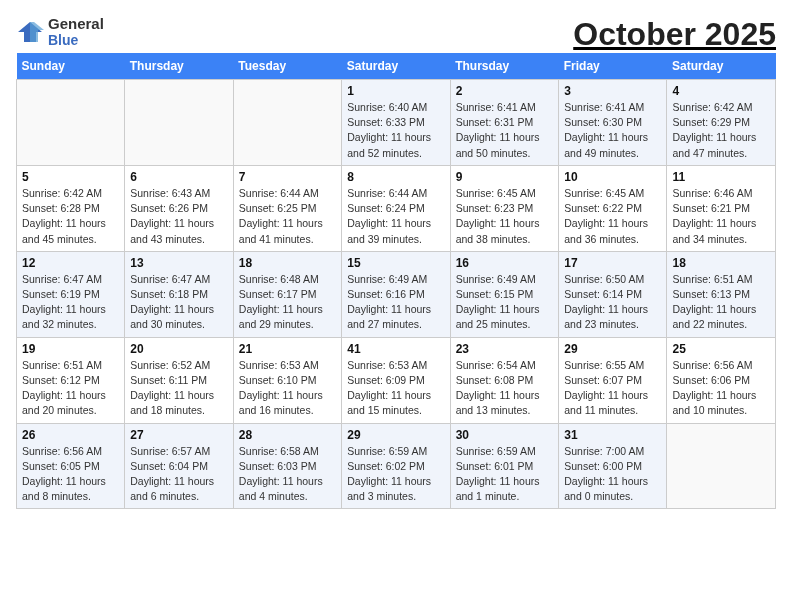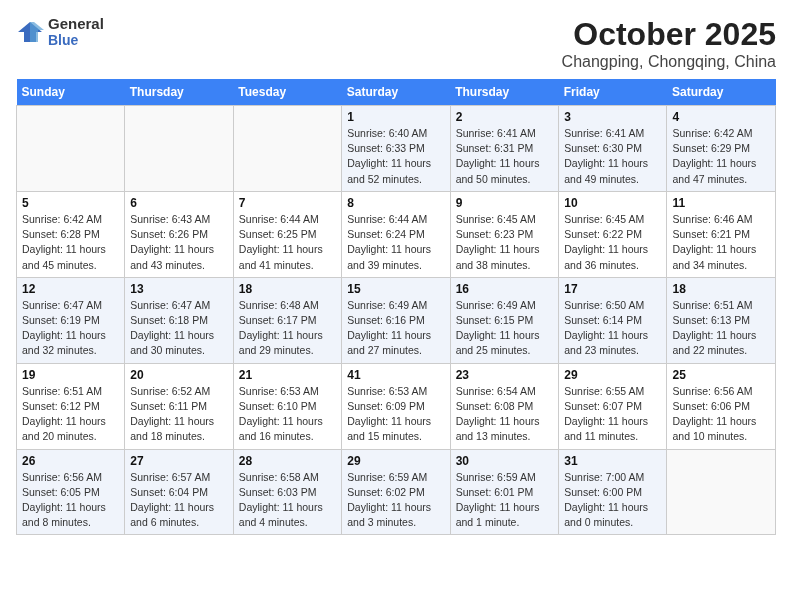--- a/index.html
+++ b/index.html
@@ -7,21 +7,21 @@
       font-family: Arial, sans-serif;
       background: #fff;
       width: 792px;
       min-height: 612px;
       padding: 16px;
     }
     .header {
       display: flex;
       align-items: flex-start;
       justify-content: space-between;
-      margin-bottom: 8px;
+      margin-bottom: 0;
     }
     .logo {
       display: flex;
       align-items: center;
     }
     .logo-text {
       display: flex;
       flex-direction: column;
       line-height: 1.1;
     }
@@ -35,20 +35,21 @@
       font-weight: bold;
       color: #3a6bbf;
     }
     .logo-icon {
       width: 28px;
       height: 28px;
       margin-right: 4px;
     }
     .title-block {
       text-align: right;
+      text-decoration: underline;
     }
     .main-title {
       font-size: 32px;
       font-weight: bold;
       color: #222;
     }
     .subtitle {
       font-size: 16px;
       color: #444;
     }
@@ -103,21 +104,20 @@
       <polygon points="14,4 26,14 20,14 20,24 8,24 8,14 2,14" fill="#3a6bbf"></polygon>
       <polygon points="18,4 28,12 22,12 22,24 14,24 14,4" fill="#5a9fd4" opacity="0.7"></polygon>
     </svg>
     <div class="logo-text">
       <span class="logo-general">General</span>
       <span class="logo-blue">Blue</span>
     </div>
   </div>
   <div class="title-block">
     <div class="main-title">October 2025</div>
-    <div class="subtitle">Changping, Chongqing, China</div>
   </div>
 </div>
 
 <table>
   <thead>
     <tr>
     <th>Sunday</th>
         <th>Thursday</th>
         <th>Tuesday</th>
         <th>Saturday</th>

